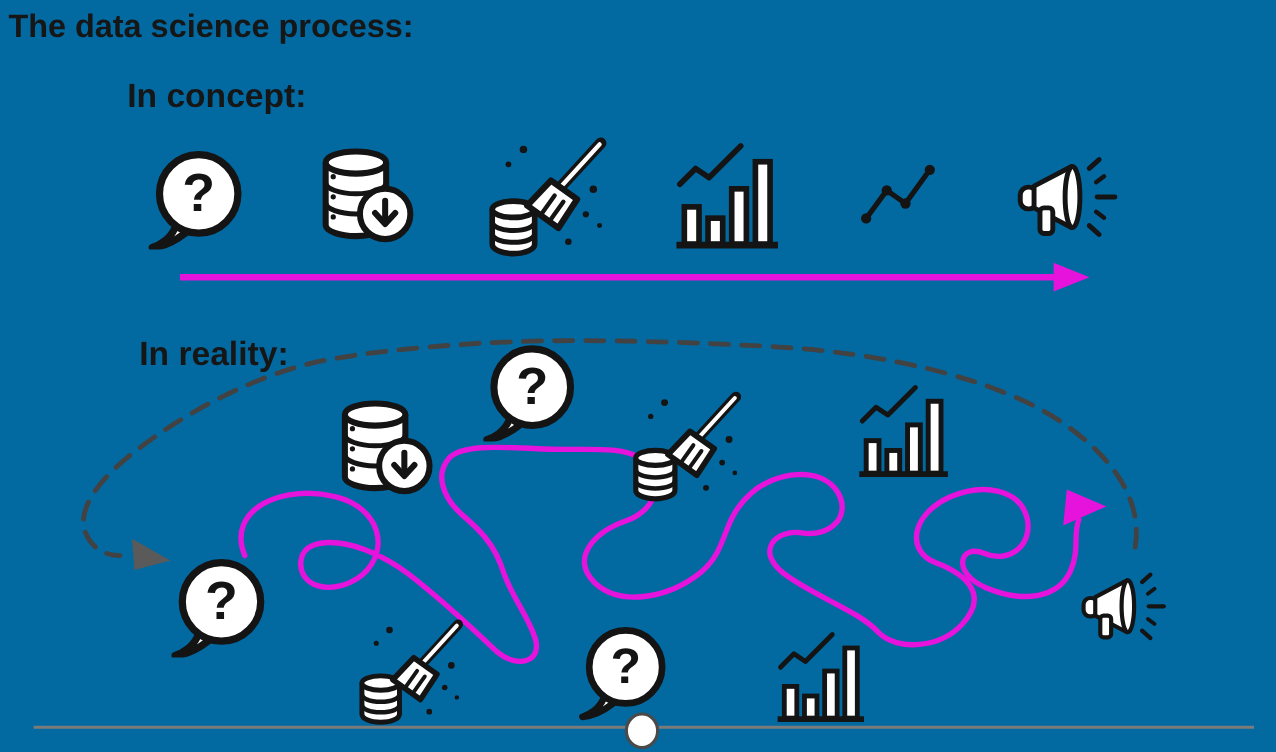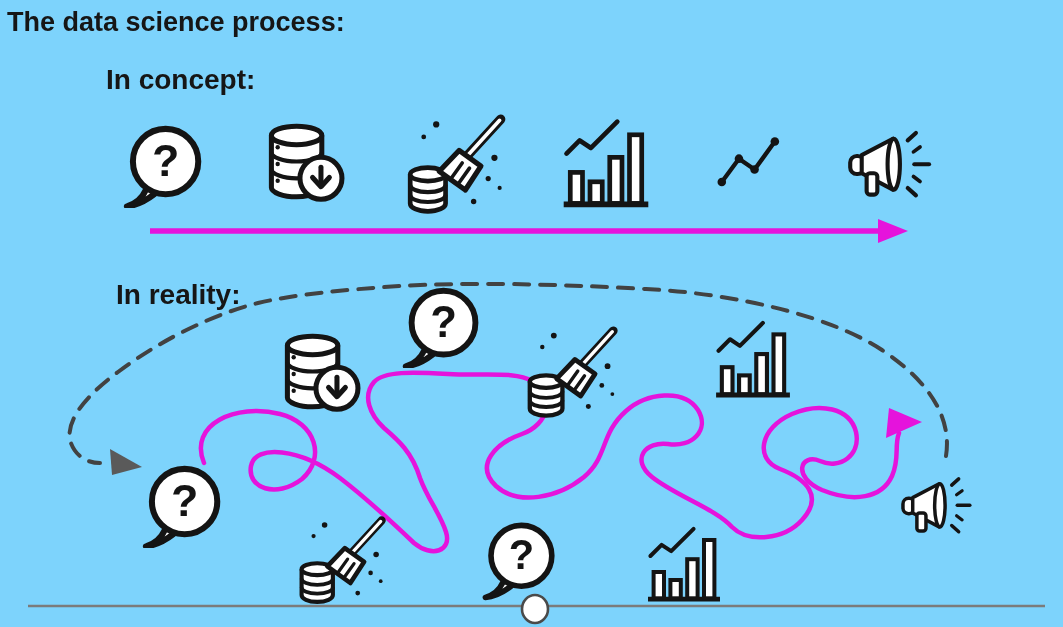--- a/index.html
+++ b/index.html
@@ -1,19 +1,19 @@
 <!DOCTYPE html>
 <html><head>
 <meta charset="utf-8">
 <style>
   html,body{margin:0;padding:0;background:#ffffff;}
   #stage{
     position:relative;
     width:1063px;height:627px;
-    background:#7dd3fc;
+    background:#0369a1;
     font-family:"Liberation Sans", sans-serif;
     overflow:hidden;
   }
   svg text{font-family:"Liberation Sans", sans-serif;}
   .label{font-weight:600;fill:#161616;}
 </style>
 </head>
 <body>
 
 <div id="stage">

